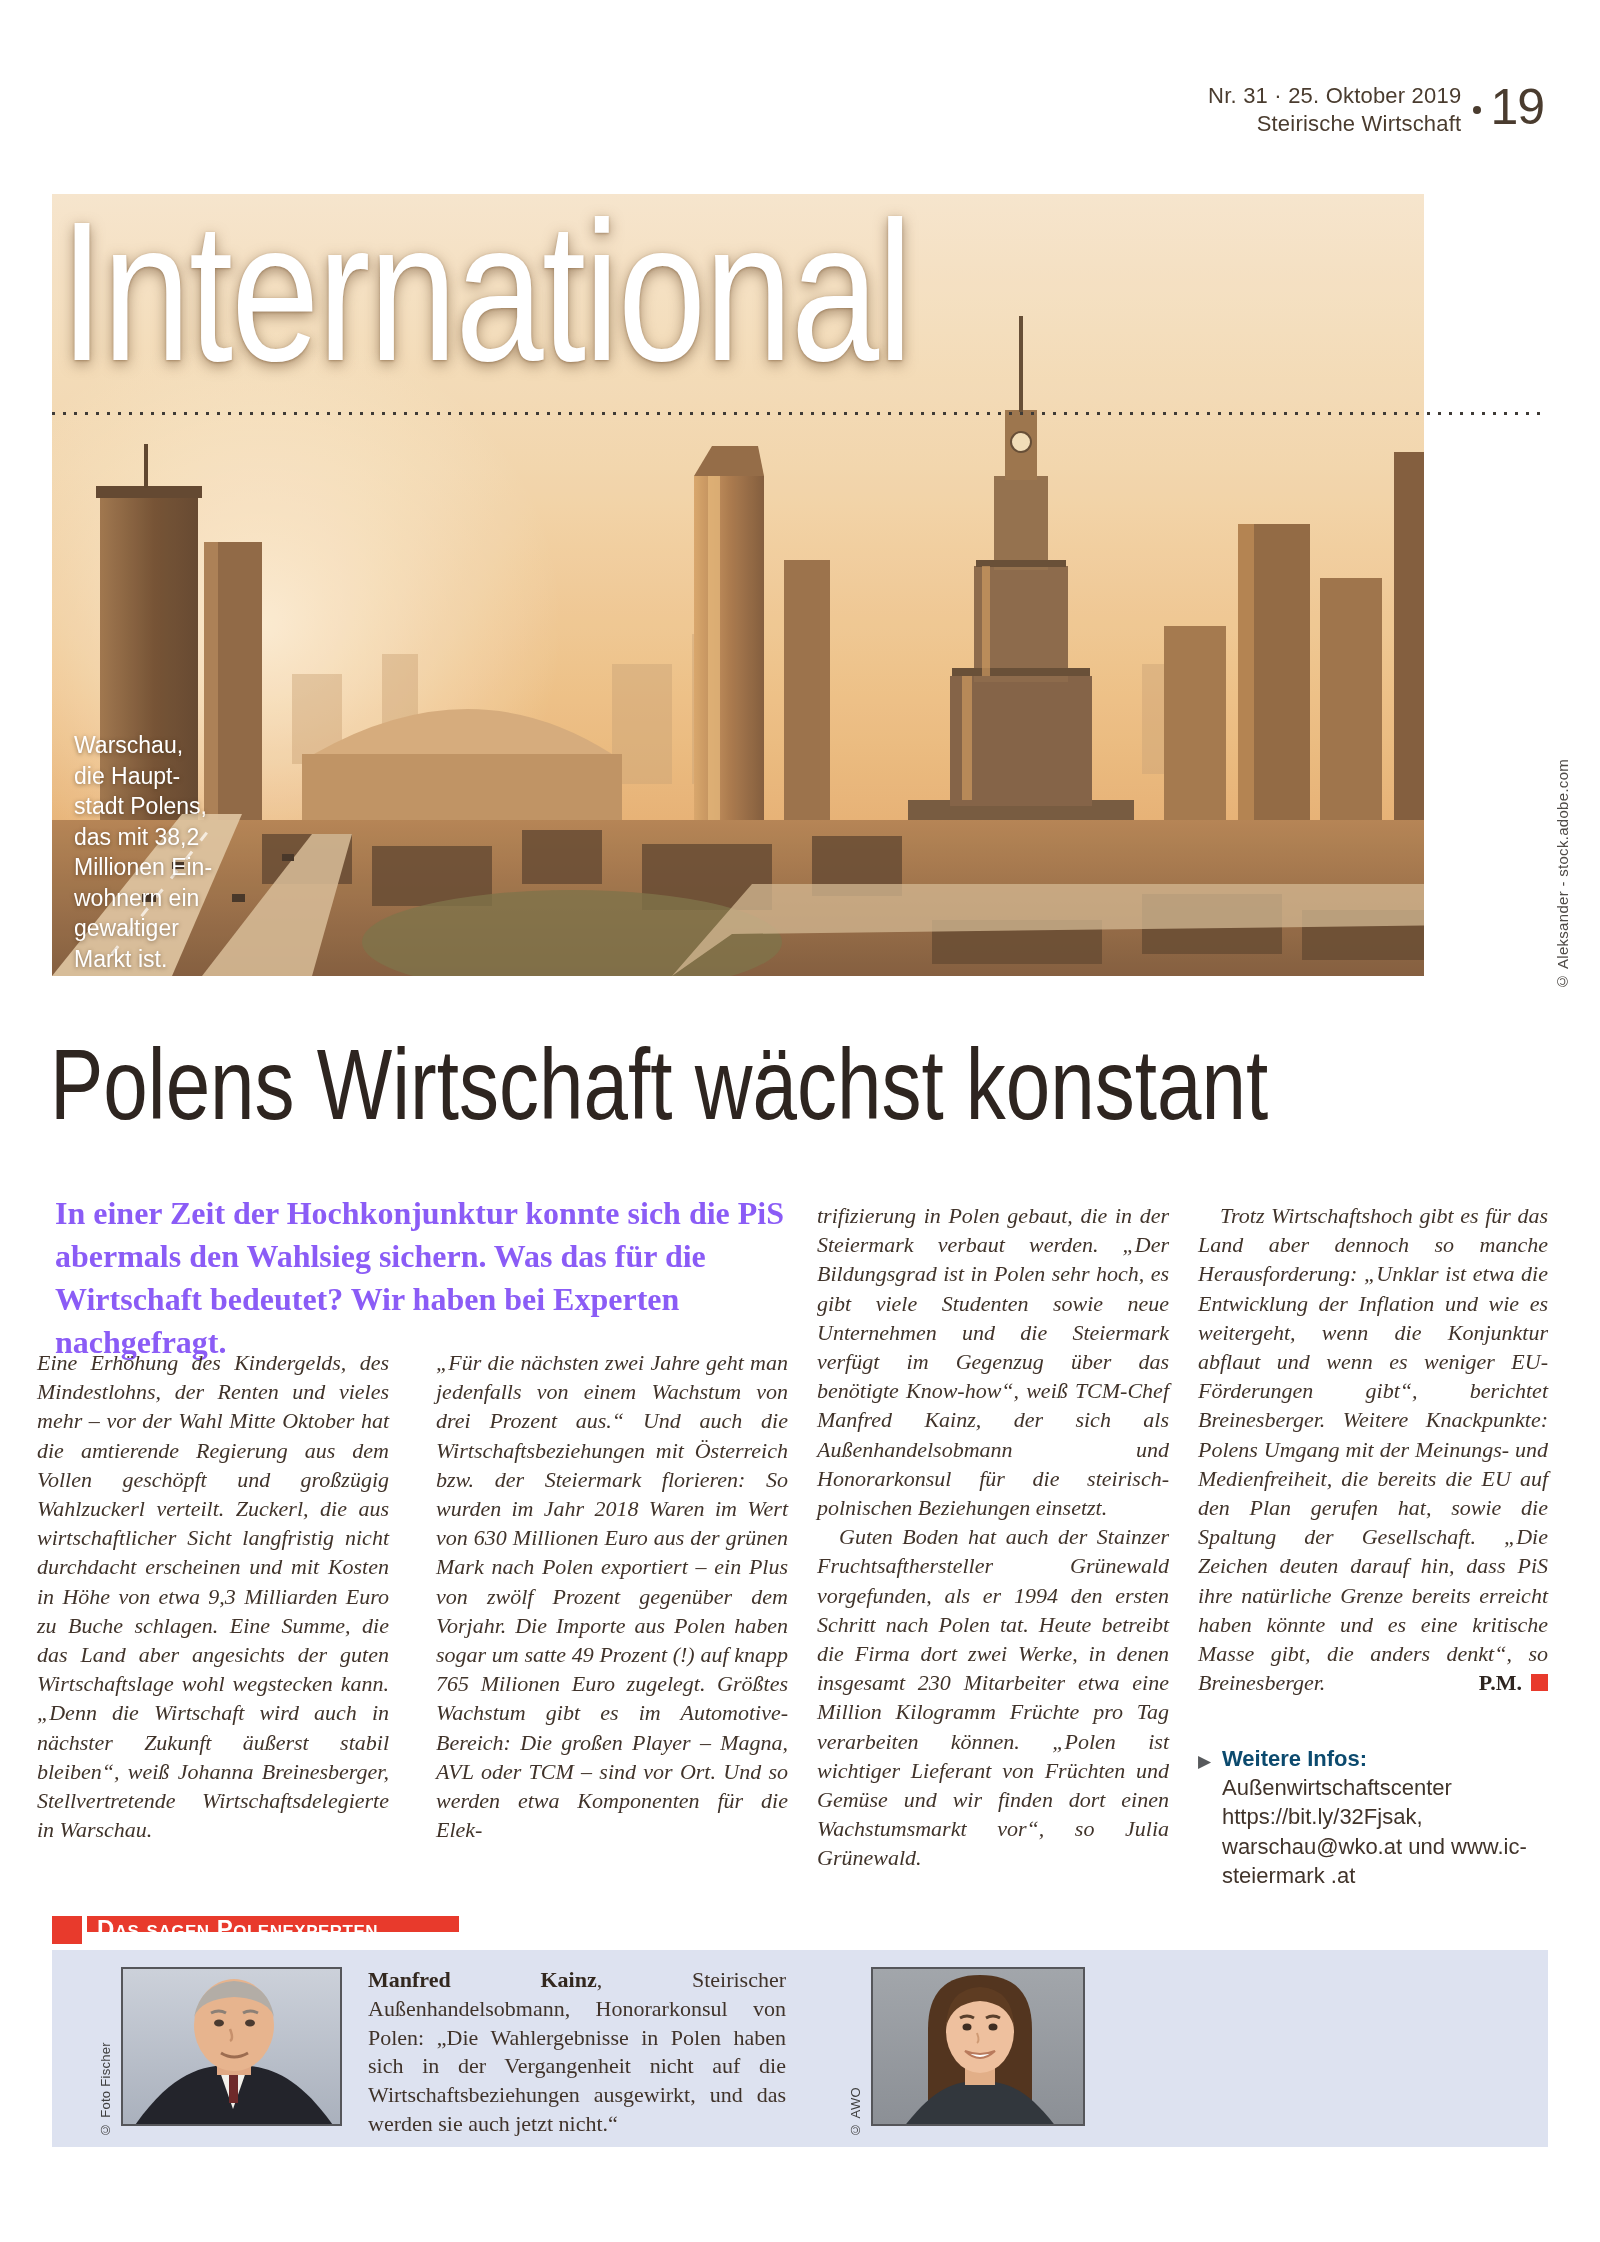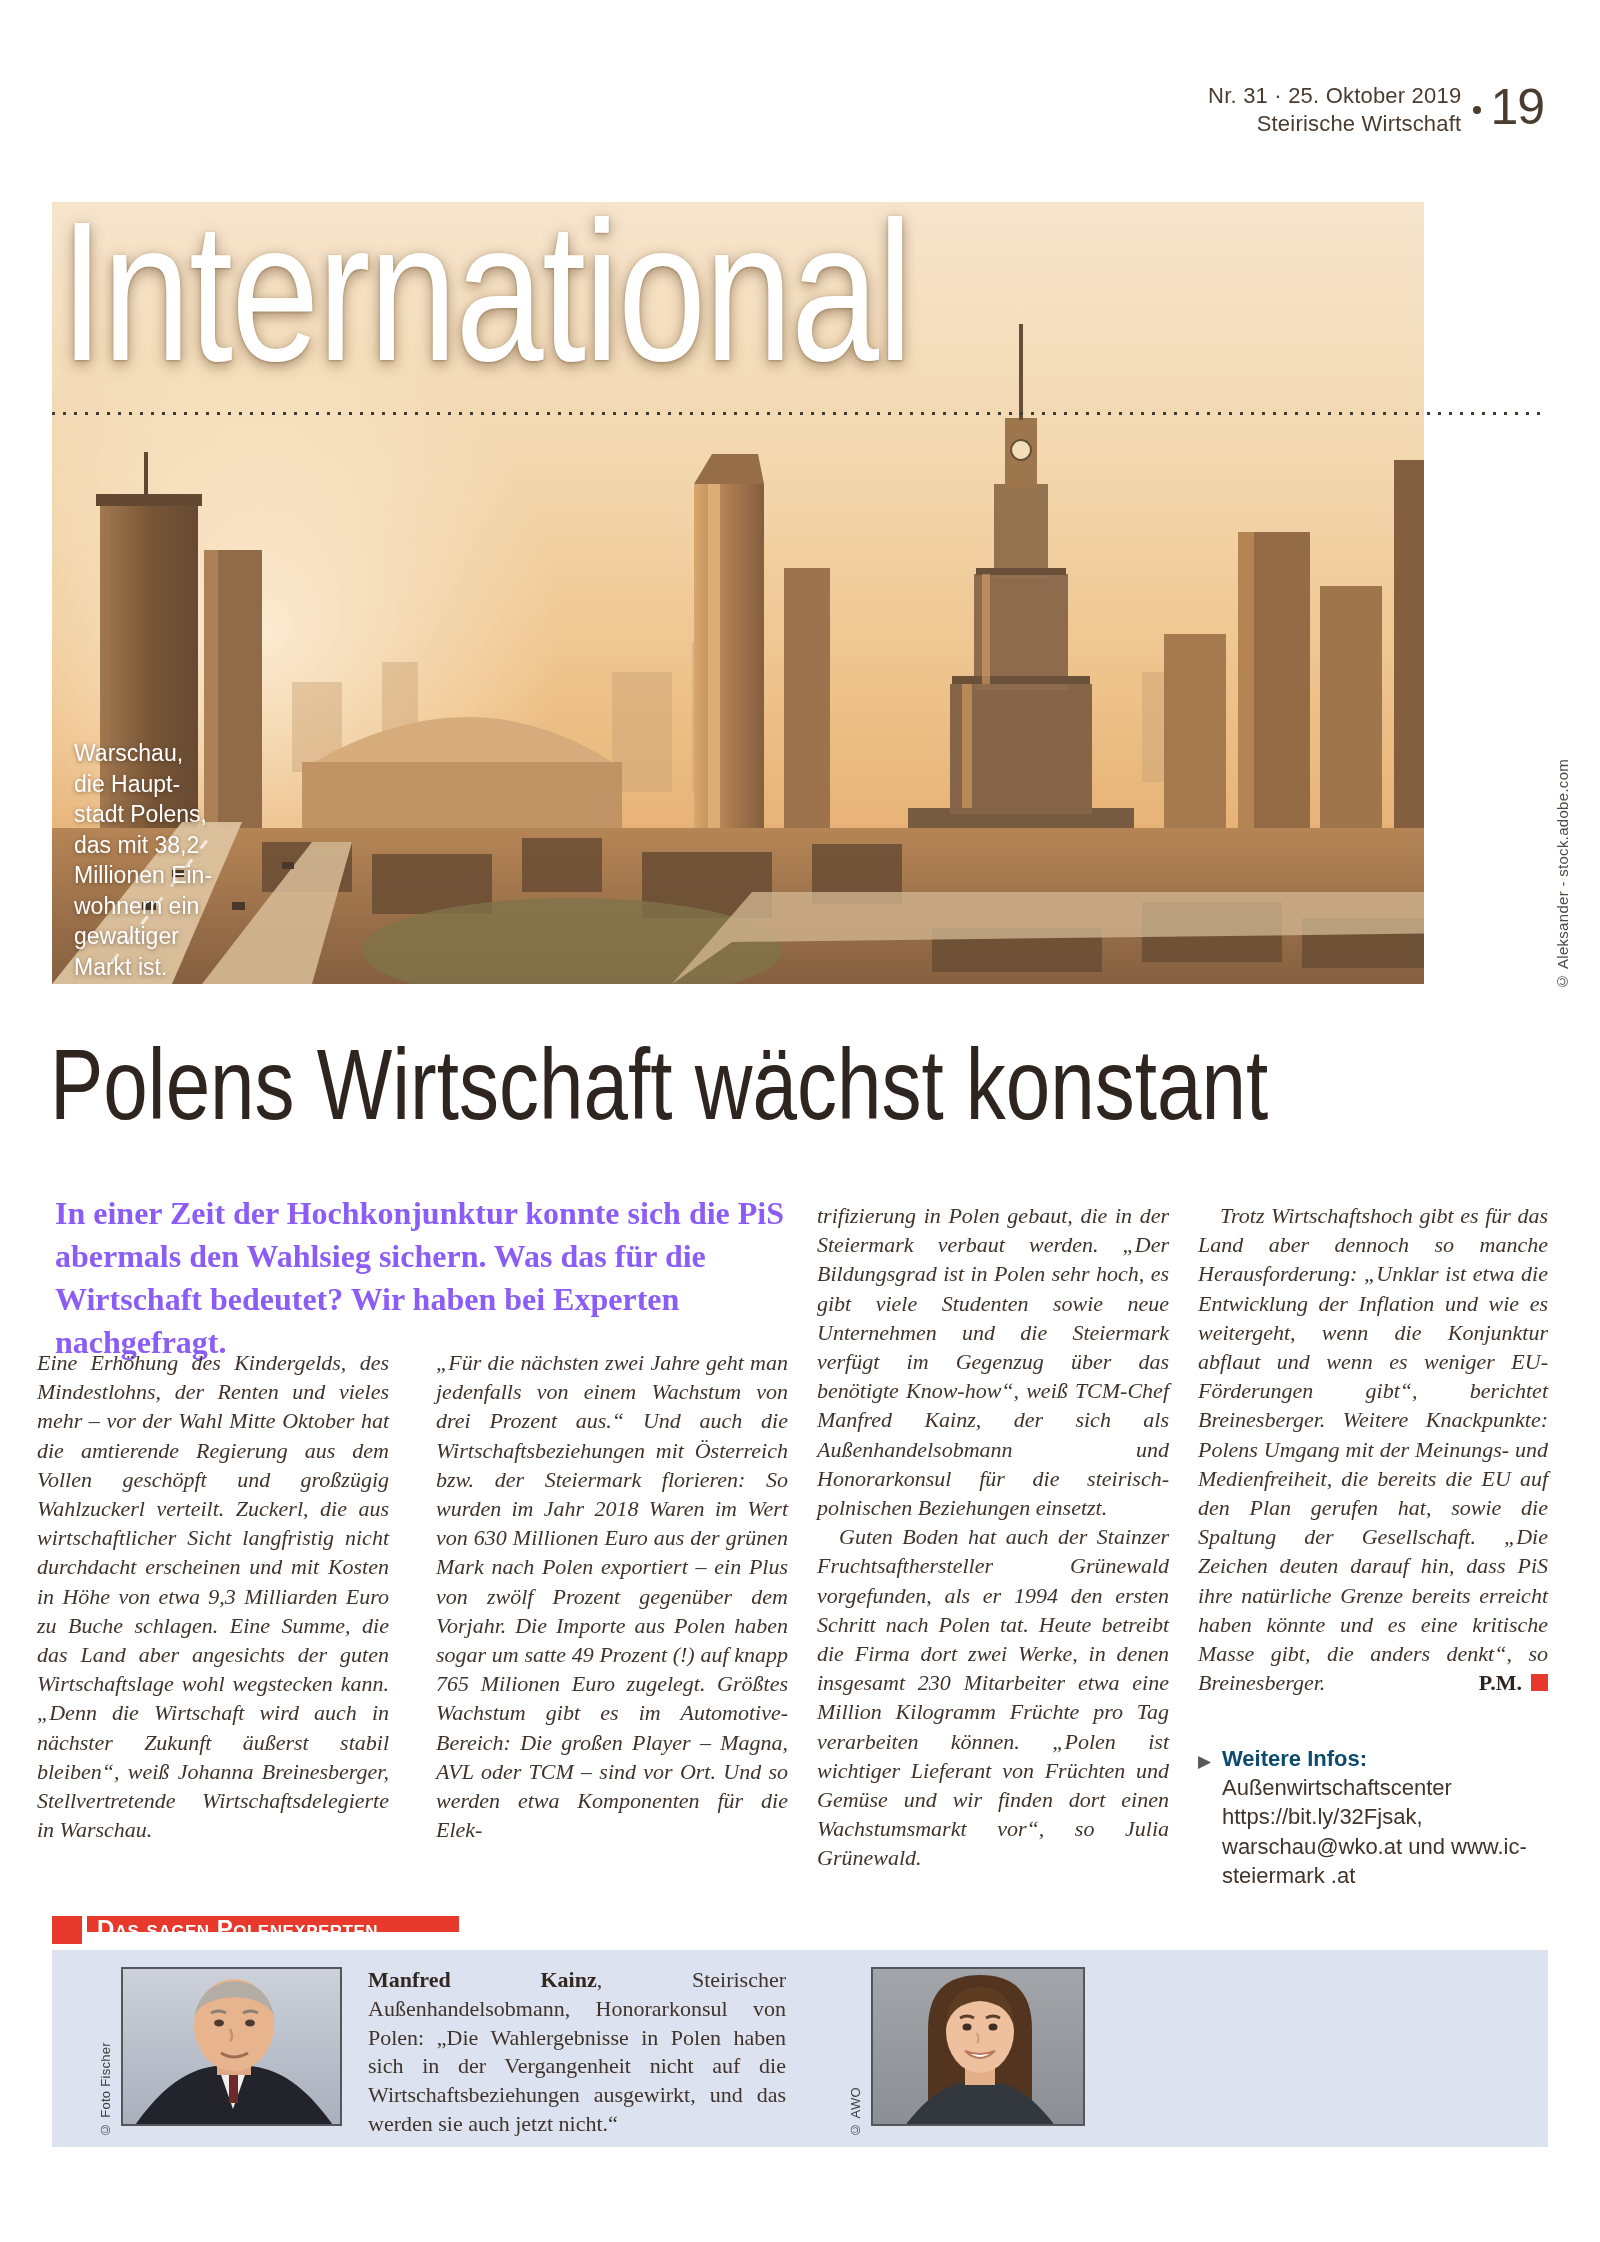--- a/index.html
+++ b/index.html
@@ -7,21 +7,21 @@
         font-family:"Liberation Sans",sans-serif;color:#40332a;border-radius:30px;}
   .serif{font-family:"Liberation Serif",serif;}
 
   
   .header{position:absolute;top:82px;right:56px;display:flex;align-items:flex-start;color:#4a3c2f;}
   .header-lines{text-align:right;font-size:22px;line-height:28px;letter-spacing:.2px;}
   .header-dot{width:8px;height:8px;border-radius:50%;background:#4a3c2f;margin:24px 9px 0 12px;}
   .page-num{font-size:50px;line-height:50px;letter-spacing:-1px;}
 
   
-  .hero{position:absolute;left:52px;top:202px;width:1372px;height:782px;overflow:hidden;}
+  .hero{position:absolute;left:52px;top:194px;width:1372px;height:782px;overflow:hidden;}
   .hero svg{position:absolute;left:0;top:0;}
   .section-title{position:absolute;left:8px;top:-14px;z-index:3;color:#fff;font-size:198px;line-height:1;
       letter-spacing:-2px;transform:scaleX(.8);transform-origin:left top;white-space:nowrap;
       text-shadow:0 4px 16px rgba(100,70,40,.55),0 1px 3px rgba(120,80,40,.45);}
   .dotted-rule{position:absolute;left:52px;top:412px;width:1496px;height:3px;z-index:4;
       background:repeating-linear-gradient(90deg,#3e3a36 0 3px,transparent 3px 11px);}
   .hero-caption{position:absolute;left:22px;top:536px;z-index:3;color:#fff;font-size:23px;line-height:30.5px;
       white-space:pre-line;text-shadow:0 1px 4px rgba(60,40,20,.55);}
   .photo-credit{position:absolute;left:1554px;top:740px;height:250px;z-index:2;
       writing-mode:vertical-rl;transform:rotate(180deg);font-size:15px;color:#4e4a46;letter-spacing:.3px;}

